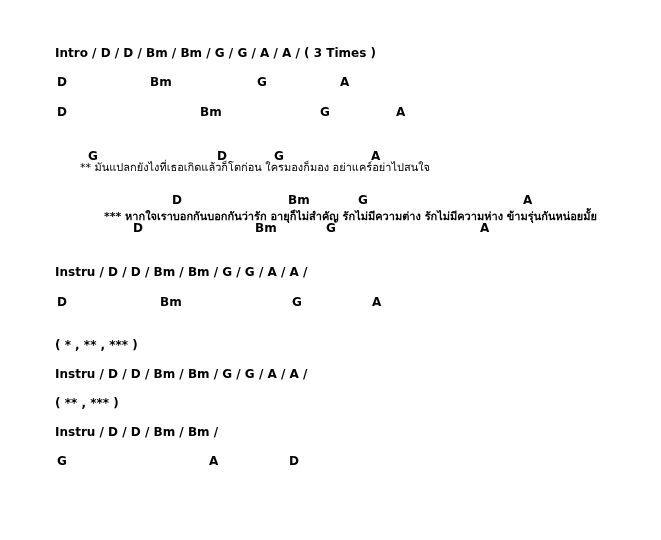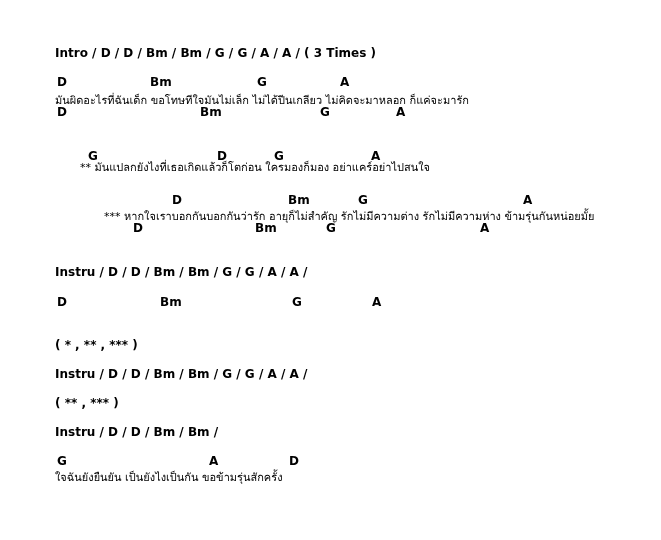--- a/index.html
+++ b/index.html
@@ -26,38 +26,37 @@
 <div class="sheet">
 
   <div class="line section" style="left:55px; top:46px;">
     <span>Intro</span><span> / D / D / Bm / Bm / G / G / A / A /  ( 3 Times )</span>
   </div>
 
   <div class="chord" style="left:57px; top:75px;">D</div>
   <div class="chord" style="left:150px; top:75px;">Bm</div>
   <div class="chord" style="left:257px; top:75px;">G</div>
   <div class="chord" style="left:340px; top:75px;">A</div>
-  <div class="line lyric" style="left:55px; top:91px;">มันผิดอะไรที่ฉันเด็ก ขอโทษทีใจมันไม่เล็ก ไม่ได้ปีนเกลียว ไม่คิดจะมาหลอก ก็แค่จะมารัก</div>
 
   <div class="chord" style="left:57px; top:105px;">D</div>
   <div class="chord" style="left:200px; top:105px;">Bm</div>
   <div class="chord" style="left:320px; top:105px;">G</div>
   <div class="chord" style="left:396px; top:105px;">A</div>
 
   <div class="chord" style="left:88px; top:149px;">G</div>
   <div class="chord" style="left:217px; top:149px;">D</div>
   <div class="chord" style="left:274px; top:149px;">G</div>
   <div class="chord" style="left:371px; top:149px;">A</div>
   <div class="line lyric" style="left:80px; top:158px;">** มันแปลกยังไงที่เธอเกิดแล้วก็โตก่อน  ใครมองก็มอง อย่าแคร์อย่าไปสนใจ</div>
 
   <div class="chord" style="left:172px; top:193px;">D</div>
   <div class="chord" style="left:288px; top:193px;">Bm</div>
   <div class="chord" style="left:358px; top:193px;">G</div>
   <div class="chord" style="left:523px; top:193px;">A</div>
-  <div class="line lyric" style="left:104px; top:207px;">*** หากใจเราบอกกันบอกกันว่ารัก อายุก็ไม่สำคัญ รักไม่มีความต่าง รักไม่มีความห่าง ข้ามรุ่นกันหน่อยมั้ย</div>
+  <div class="line lyric" style="left:104px; top:207px;font-weight:bold;">*** หากใจเราบอกกันบอกกันว่ารัก อายุก็ไม่สำคัญ รักไม่มีความต่าง รักไม่มีความห่าง ข้ามรุ่นกันหน่อยมั้ย</div>
 
   <div class="chord" style="left:133px; top:221px;">D</div>
   <div class="chord" style="left:255px; top:221px;">Bm</div>
   <div class="chord" style="left:326px; top:221px;">G</div>
   <div class="chord" style="left:480px; top:221px;">A</div>
 
   <div class="line section" style="left:55px; top:265px;">
     <span>Instru</span><span>  / D / D / Bm / Bm / G / G / A / A /</span>
   </div>
 
@@ -74,15 +73,14 @@
 
   <div class="line section" style="left:55px; top:396px;">( ** , *** )</div>
 
   <div class="line section" style="left:55px; top:425px;">
     <span>Instru</span><span>  / D / D / Bm / Bm /</span>
   </div>
 
   <div class="chord" style="left:57px; top:454px;">G</div>
   <div class="chord" style="left:209px; top:454px;">A</div>
   <div class="chord" style="left:289px; top:454px;">D</div>
-  <div class="line lyric" style="left:55px; top:468px;">ใจฉันยังยืนยัน เป็นยังไงเป็นกัน ขอข้ามรุ่นสักครั้ง</div>
 
 </div>
 
 </body></html>

